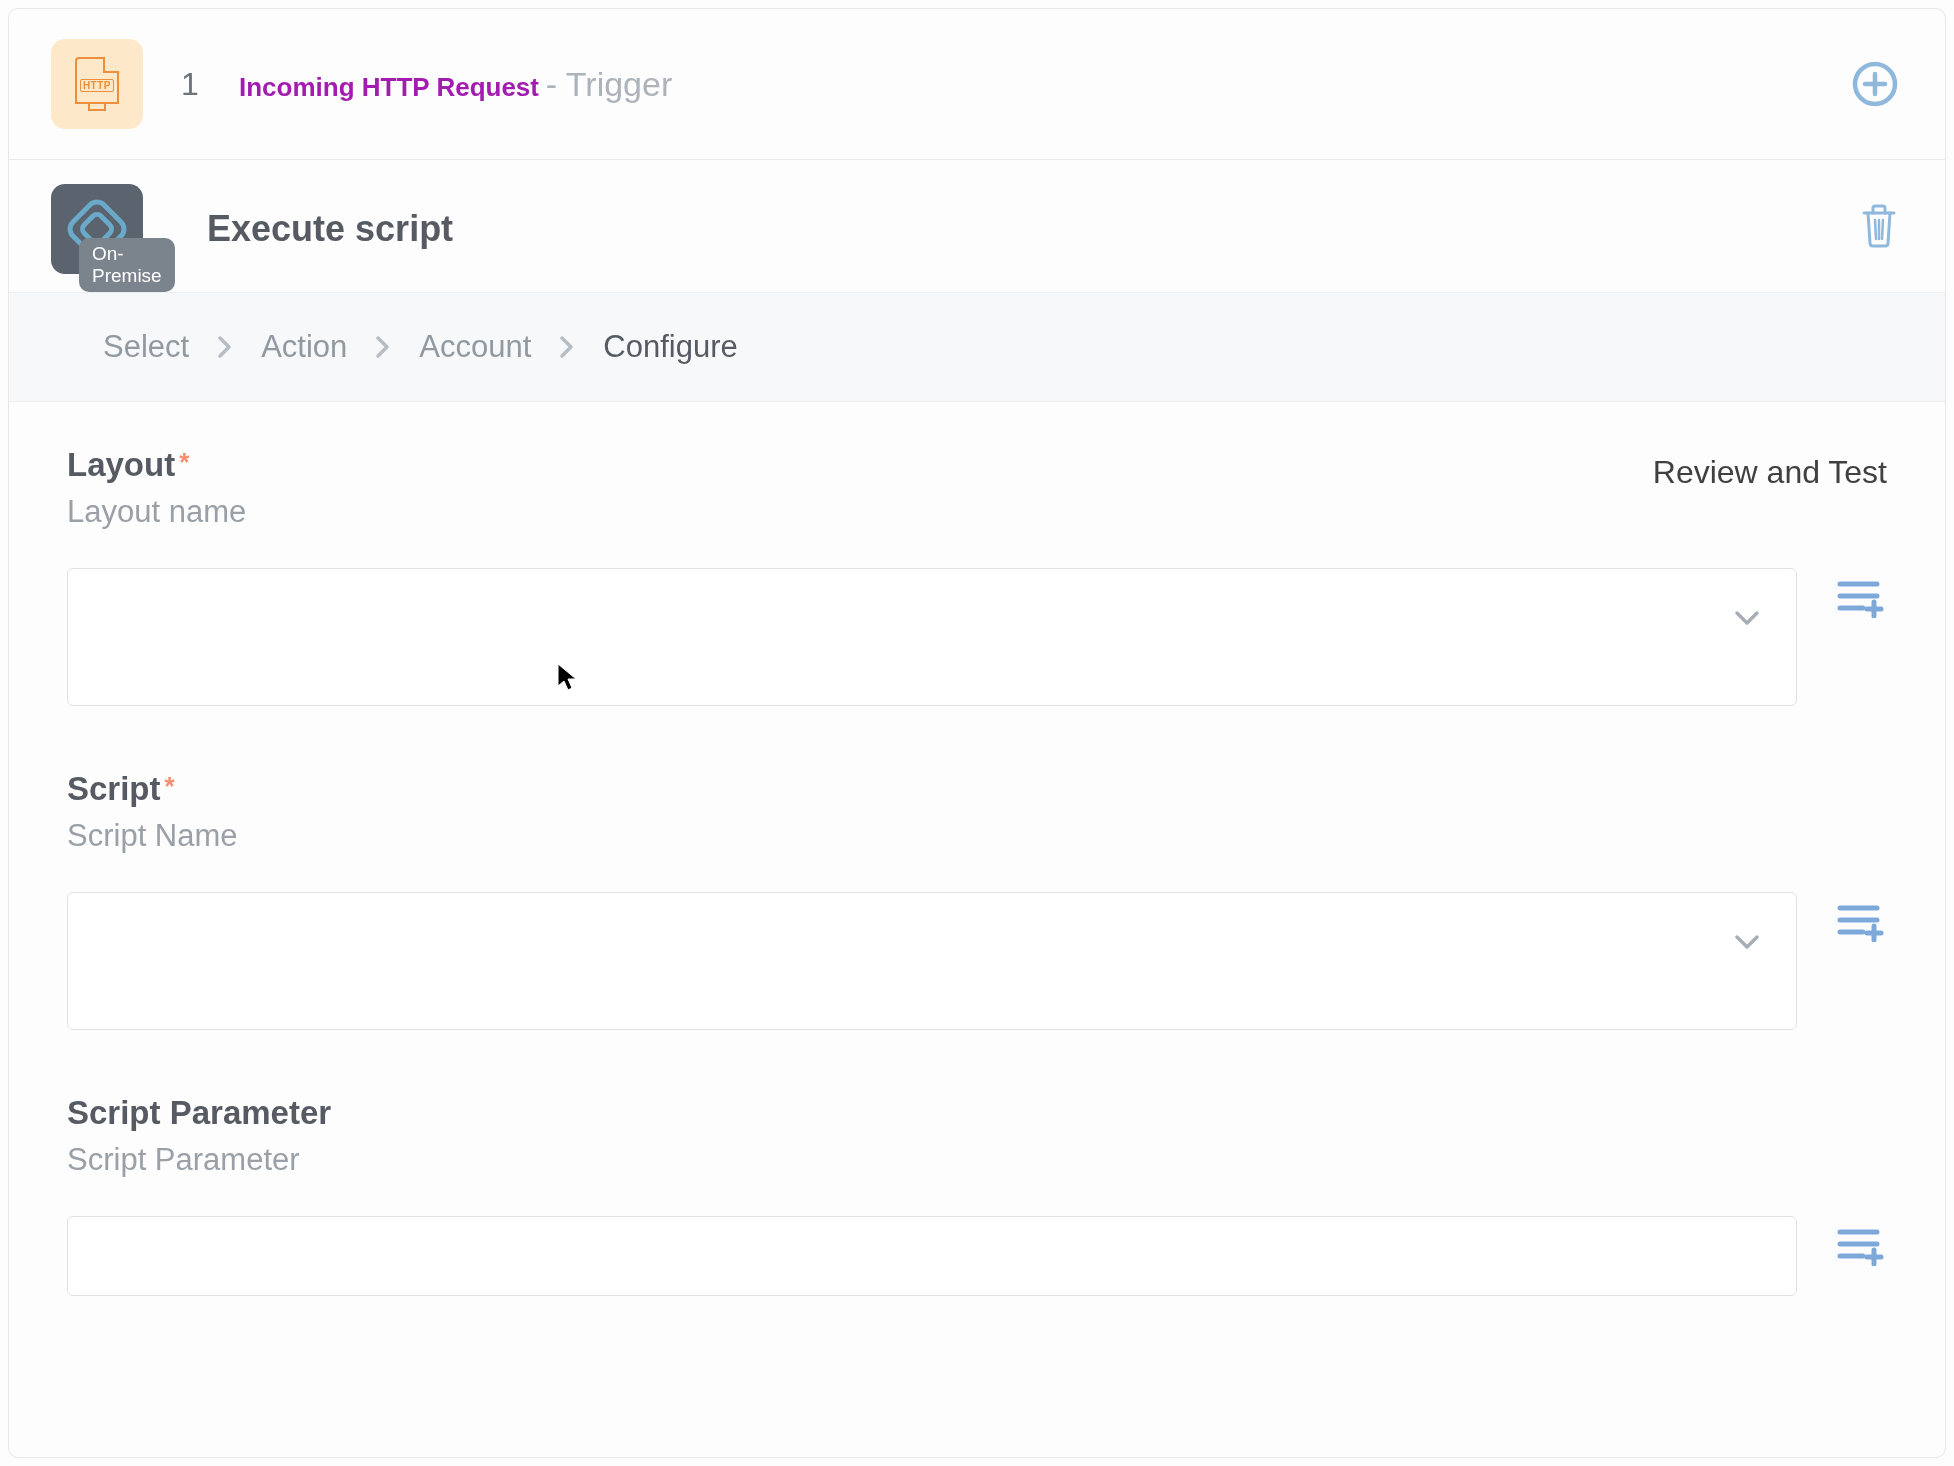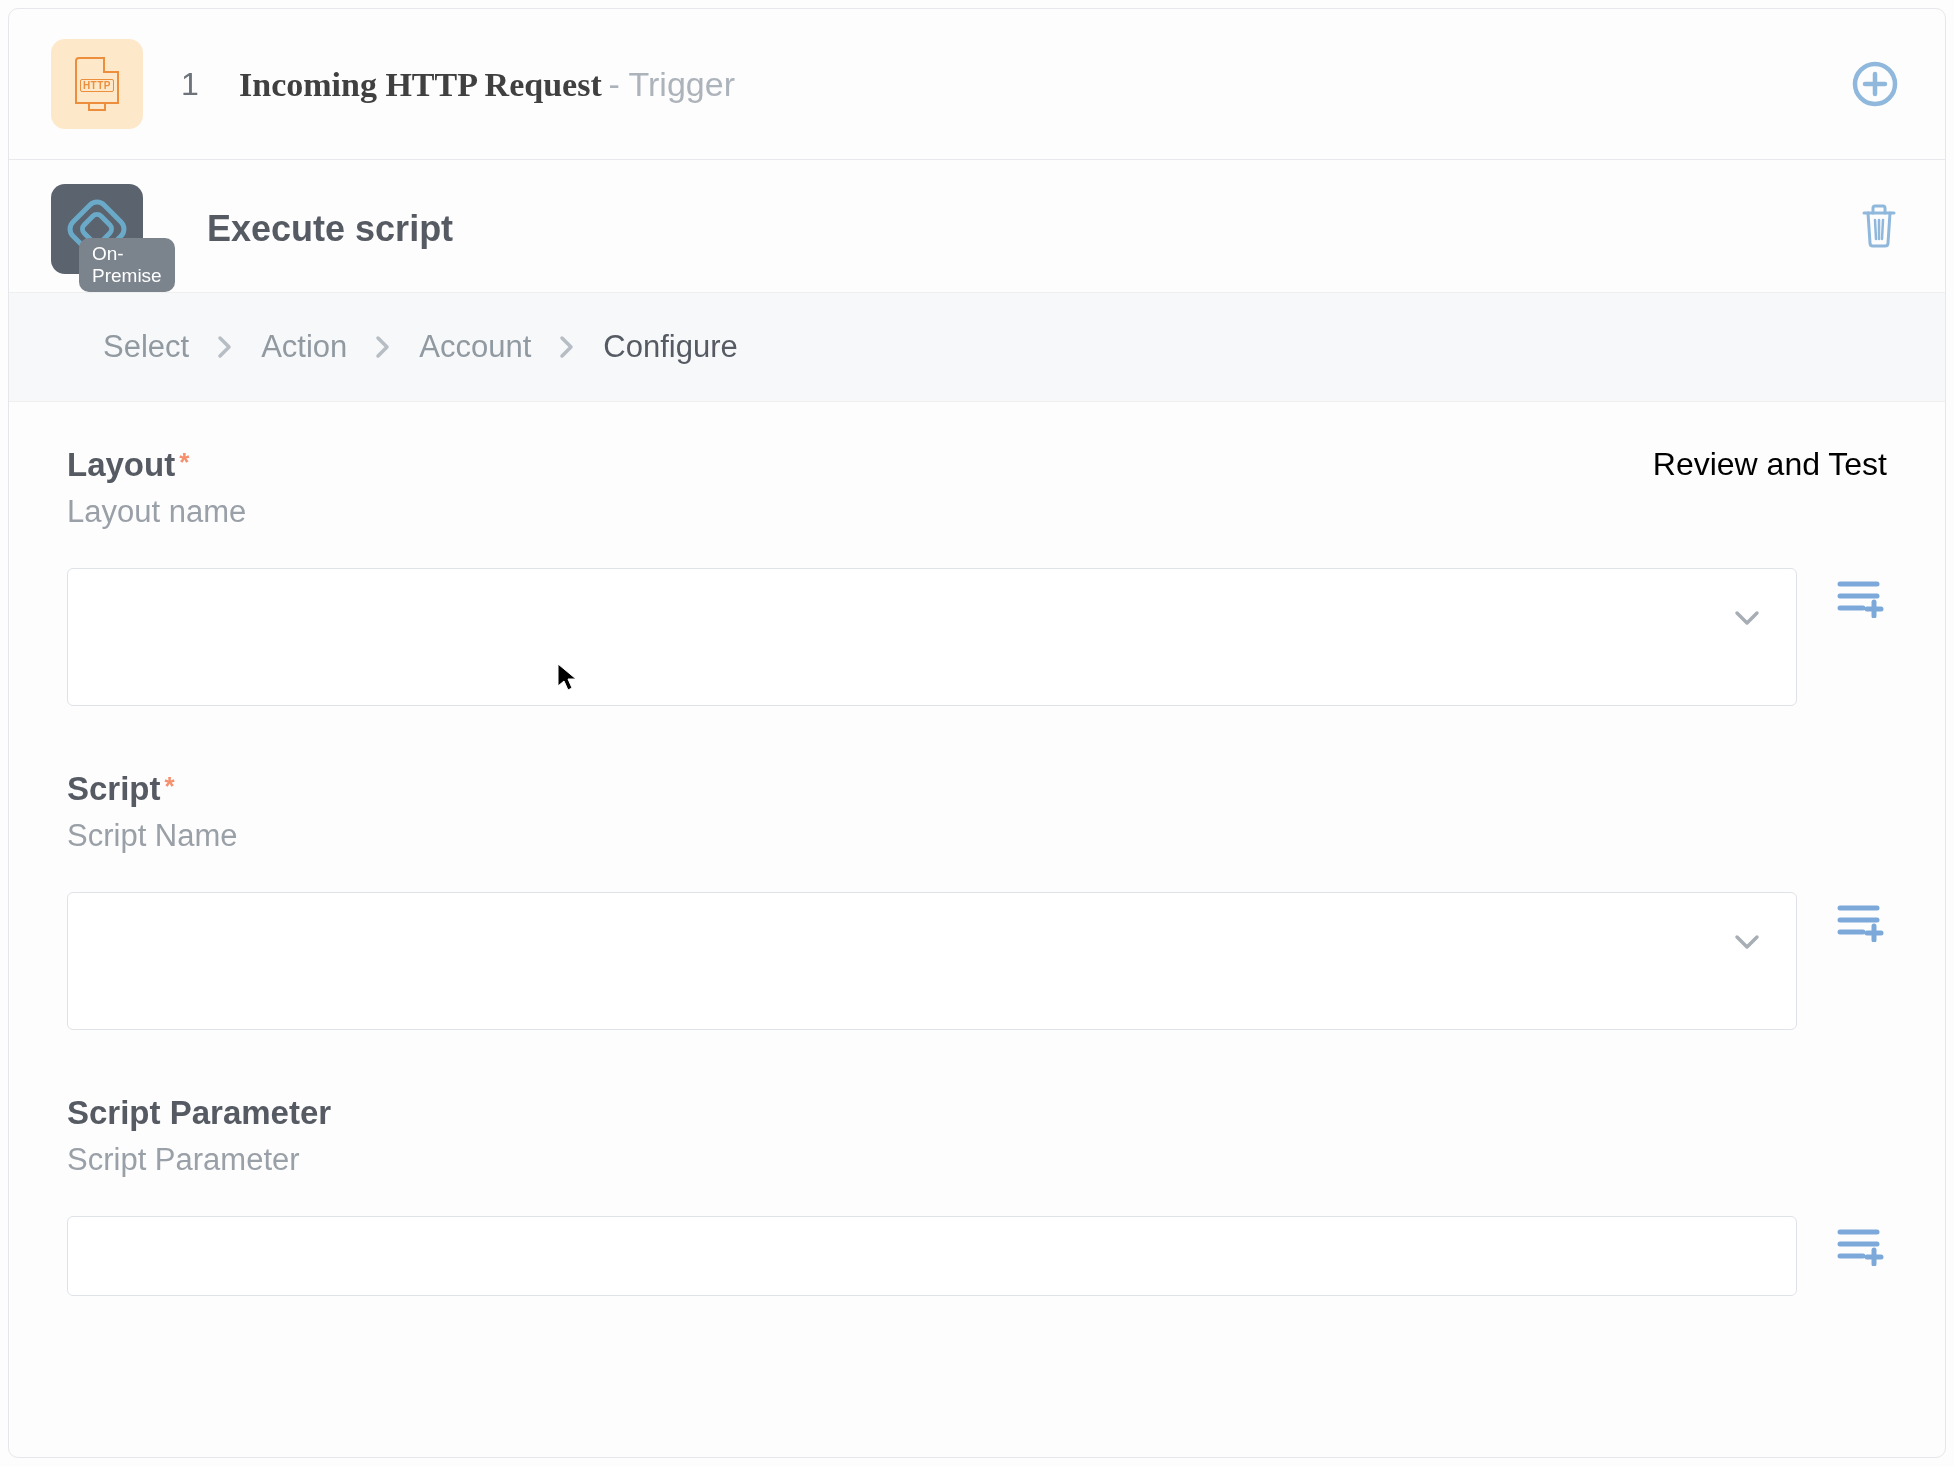--- a/index.html
+++ b/index.html
@@ -77,24 +77,23 @@
     border-bottom:2.5px solid #ec8e3b;
     margin-top:-2px;
   }
   .trigger-number {
     font-size: 32px;
     color: #6d737a;
     font-weight: 500;
     width: 20px;
   }
   .trigger-title {
-    font-size: 34px;
+    font-size: 26px;
     font-weight: 600;
-    color: #404040;
-    font-family: Liberation Serif, serif;
+    color: #a21caf;
   }
   .trigger-suffix {
     font-size: 34px;
     color: #adb3bb;
     font-weight: 500;
     margin-top: 28px;
   }
   .plus-circle {
     position:absolute;
     right: 46px;
@@ -174,23 +173,23 @@
     display:inline-flex;
   }
 
   
   .form-area{
     padding: 44px 58px 20px 58px;
     position:relative;
   }
   .review-link{
     position:absolute;
-    top:44px;
+    top:52px;
     right:58px;
-    color:#000000;
+    color:#404040;
     font-size:32px;
     cursor:pointer;
   }
 
   .form-group{
     margin-bottom: 64px;
   }
   .field-title{
     font-size:33px;
     font-weight:700;

